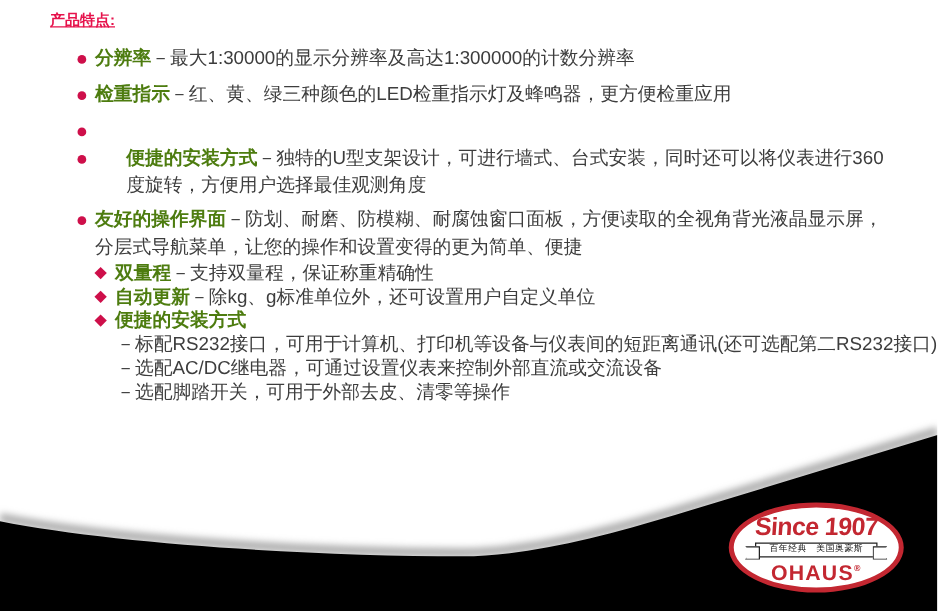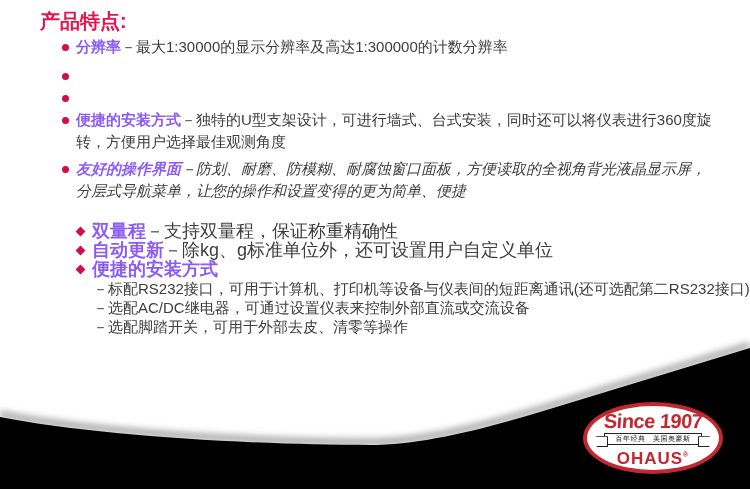--- a/index.html
+++ b/index.html
@@ -4,37 +4,37 @@
 <style>
   * { margin:0; padding:0; box-sizing:border-box; }
   html,body { width:750px; height:489px; }
   body {
     position:relative; width:750px; height:489px; background:#fff;
     font-family:"Liberation Sans","DejaVu Sans",sans-serif;
     overflow:hidden; color:var(--text,#3d3d3d);
   }
   .page-title {
     position:absolute; left:40px; top:8px;
-    font-size:20px; font-weight:700; color:var(--accent,#e6134c);
+    font-size:12px; font-weight:700; color:var(--accent,#e6134c);text-decoration:underline;
   }
   .content { position:absolute; left:62px; top:36px; width:652px; }
   .feat { display:flex; align-items:flex-start; }
   .feat .dot {
     flex:none; width:7px; height:7px; border-radius:50%;
     background:var(--bullet,#ce0f4a); margin:8px 7px 0 0;
   }
   .feat-text { font-size:15px; line-height:22px; color:var(--text,#3d3d3d); }
-  .feat-text b, .sub-text b { font-weight:700; color:#8b5cf6; }
-  .mb7 { margin-bottom:7px; } .mb5 { margin-bottom:5px; } .mb6 { margin-bottom:20px;font-style:italic; } .mb0 { margin-bottom:0; }
+  .feat-text b, .sub-text b { font-weight:700; color:#4d7c0f; }
+  .mb7 { margin-bottom:7px; } .mb5 { margin-bottom:5px;gap:25px; } .mb6 { margin-bottom:0; } .mb0 { margin-bottom:0; }
   .sub { display:flex; align-items:flex-start; margin-left:15px; }
   .sub .diamond {
     flex:none; width:7px; height:7px; background:var(--bullet,#ce0f4a);
     transform:rotate(45deg); margin:6px 8px 0 0;
   }
-  .sub-text { font-size:18px; line-height:19px; white-space:nowrap; }
+  .sub-text { font-size:15px; line-height:19px; white-space:nowrap; }
   .opt { margin-left:31px; font-size:15px; line-height:19px; white-space:nowrap; color:var(--text,#3d3d3d); }
   .footer-svg { position:absolute; left:0; top:329px; width:750px; height:160px; display:block; }
   .logo-badge {
     position:absolute; left:583px; top:402px; width:140px; height:72px;
     background:#fff; border:4px solid var(--logo_red,#c32731); border-radius:50%;
     display:flex; flex-direction:column; align-items:center; justify-content:center;
     padding-top:2px; z-index:5;
   }
   .since-text {
     font-size:20px; font-weight:800; color:var(--logo_red,#c32731);
@@ -67,20 +67,21 @@
 
 <div class="content">
 
   <div class="feat mb7">
     <span class="dot"></span>
     <div class="feat-text"><b>分辨率</b><span>－最大1:30000的显示分辨率及高达1:300000的计数分辨率</span></div>
   </div>
 
   <div class="feat mb7">
     <span class="dot"></span>
+    <div class="feat-text"><b>检重指示</b><span>－红、黄、绿三种颜色的LED检重指示灯及蜂鸣器，更方便检重应用</span></div>
   </div>
 
   <div class="feat mb7">
     <span class="dot"></span>
   </div>
 
   <div class="feat mb5">
     <span class="dot"></span>
     <div class="feat-text"><b>便捷的安装方式</b><span>－独特的U型支架设计，可进行墙式、台式安装，同时还可以将仪表进行360度旋转，方便用户选择最佳观测角度</span></div>
   </div>

